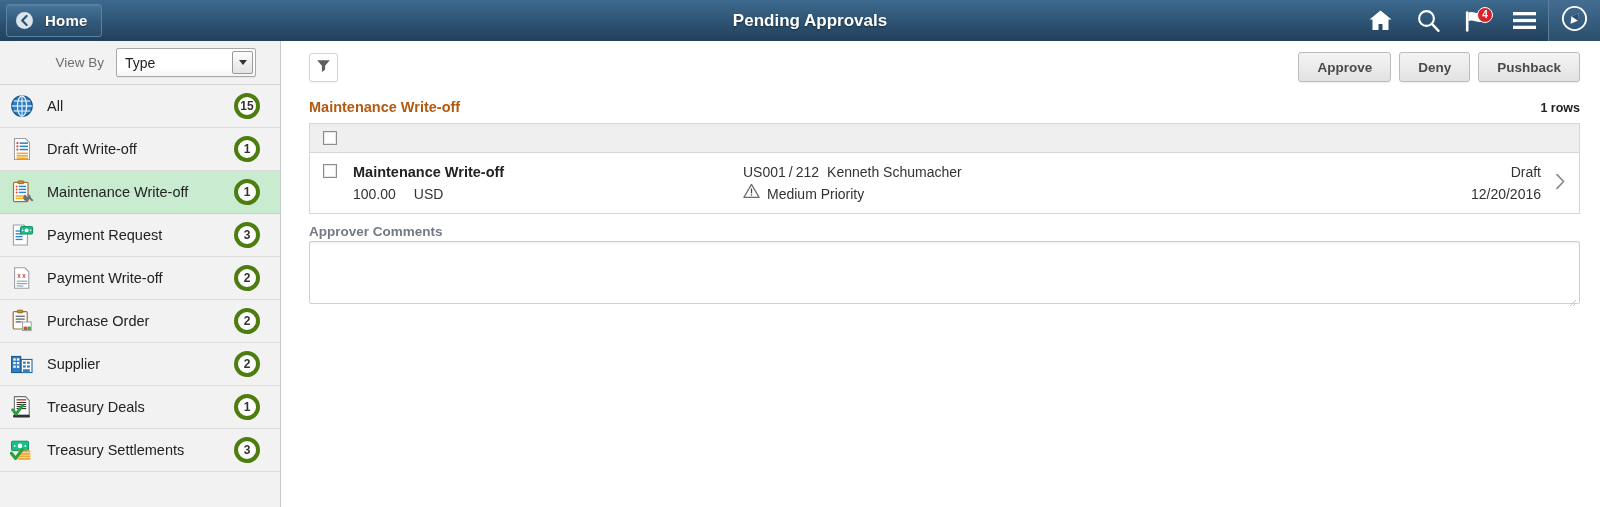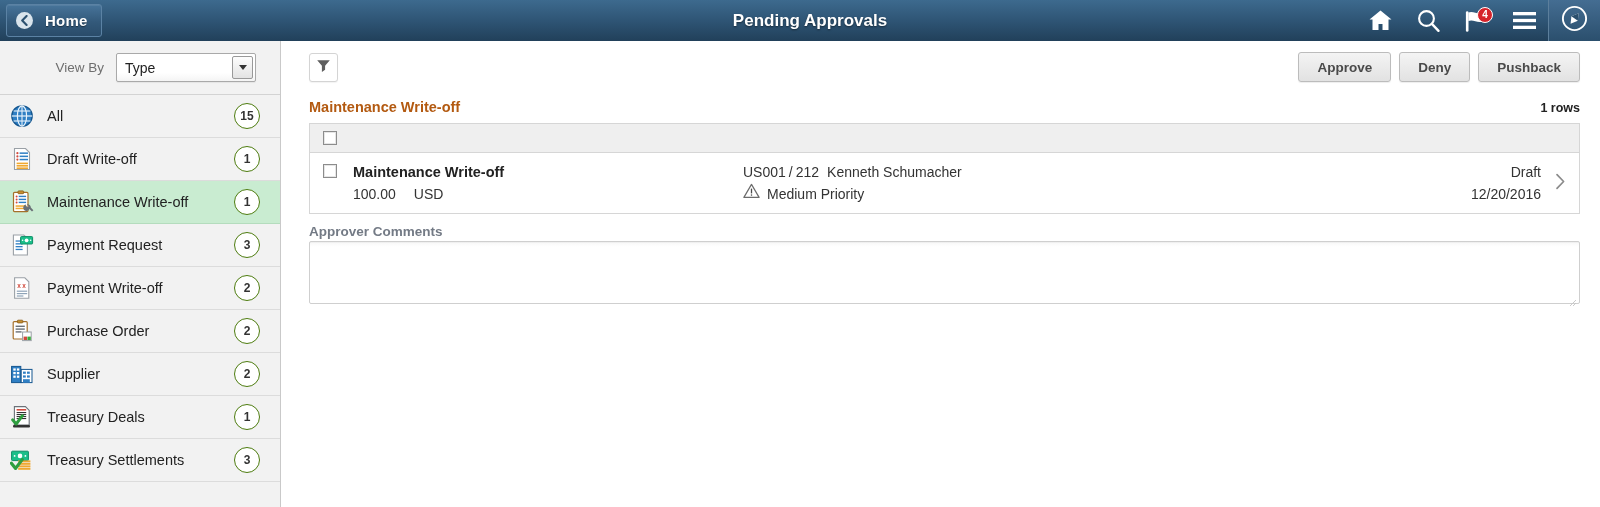--- a/index.html
+++ b/index.html
@@ -111,21 +111,21 @@
   .sidebar {
     width: 281px;
     flex: none;
     background: #f2f2f2;
     border-right: 1px solid #c9c9c9;
     height: 466px;
     overflow: hidden;
     position: relative;
   }
   .viewby-row {
-    height: 54px;
+    height: 44px;
     display: flex;
     align-items: center;
     justify-content: flex-end;
     padding-right: 24px;
     gap: 12px;
     background: #f2f2f2;
     border-bottom: 1px solid #d3d3d3;
   }
   .viewby-label {
     font-size: 13.5px;
@@ -188,21 +188,21 @@
   .side-label {
     font-size: 14.5px;
     color: #222222;
     flex: 1 1 auto;
     white-space: nowrap;
   }
   .side-count {
     width: 26px; height: 26px;
     flex: none;
     border-radius: 50%;
-    border: 1px solid #4d7c0f;
+    border: 4px solid #4d7c0f;
     background: #ffffff;
     color: #333;
     font-size: 12px;
     font-weight: bold;
     display: flex; align-items: center; justify-content: center;
   }
 
   
   .main {
     flex: 1 1 auto;

